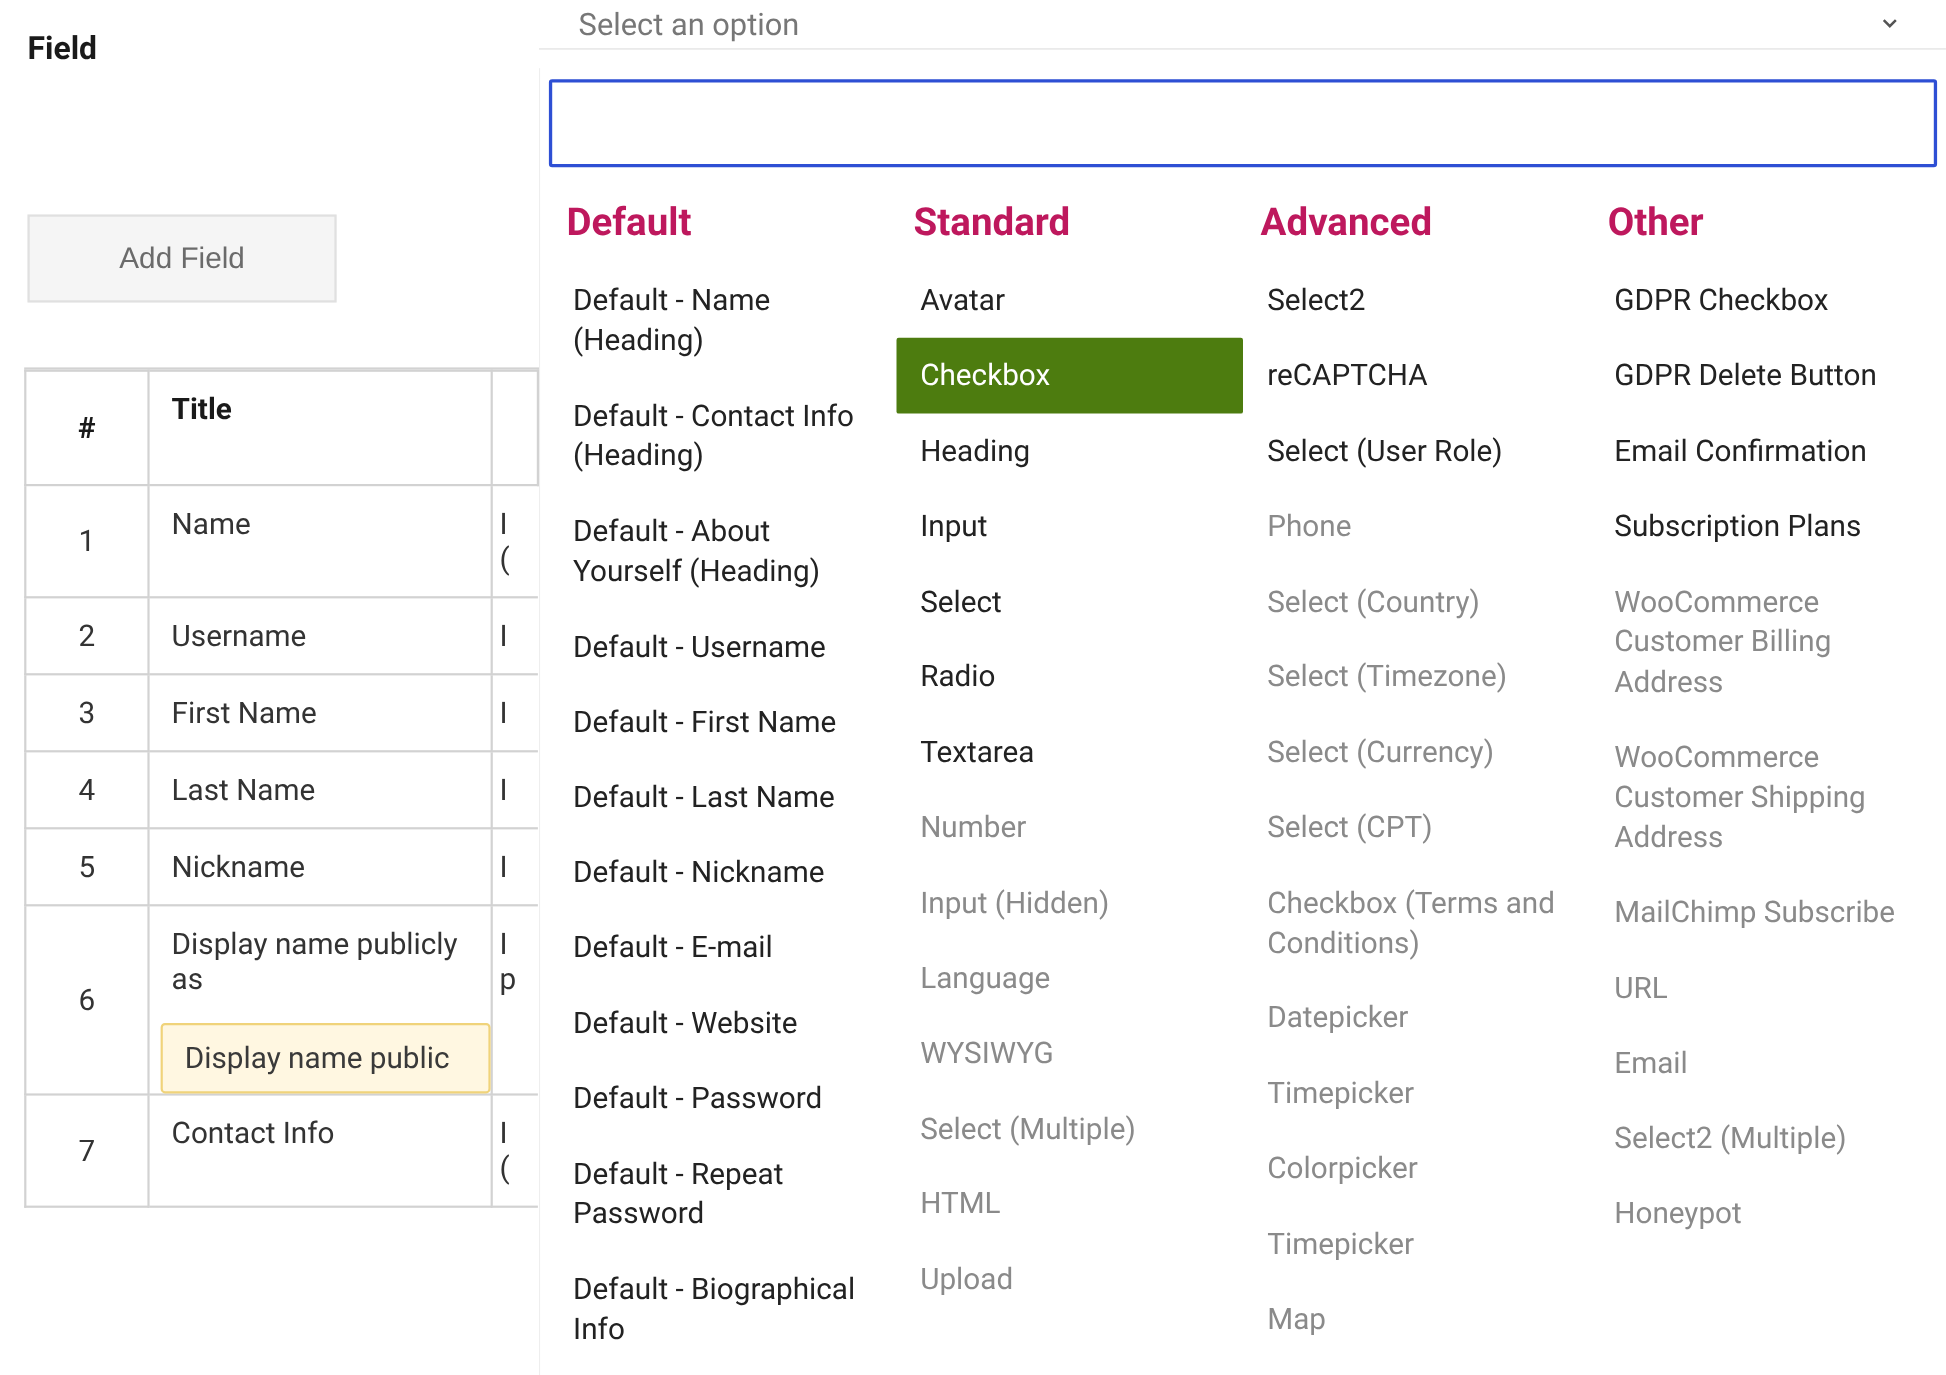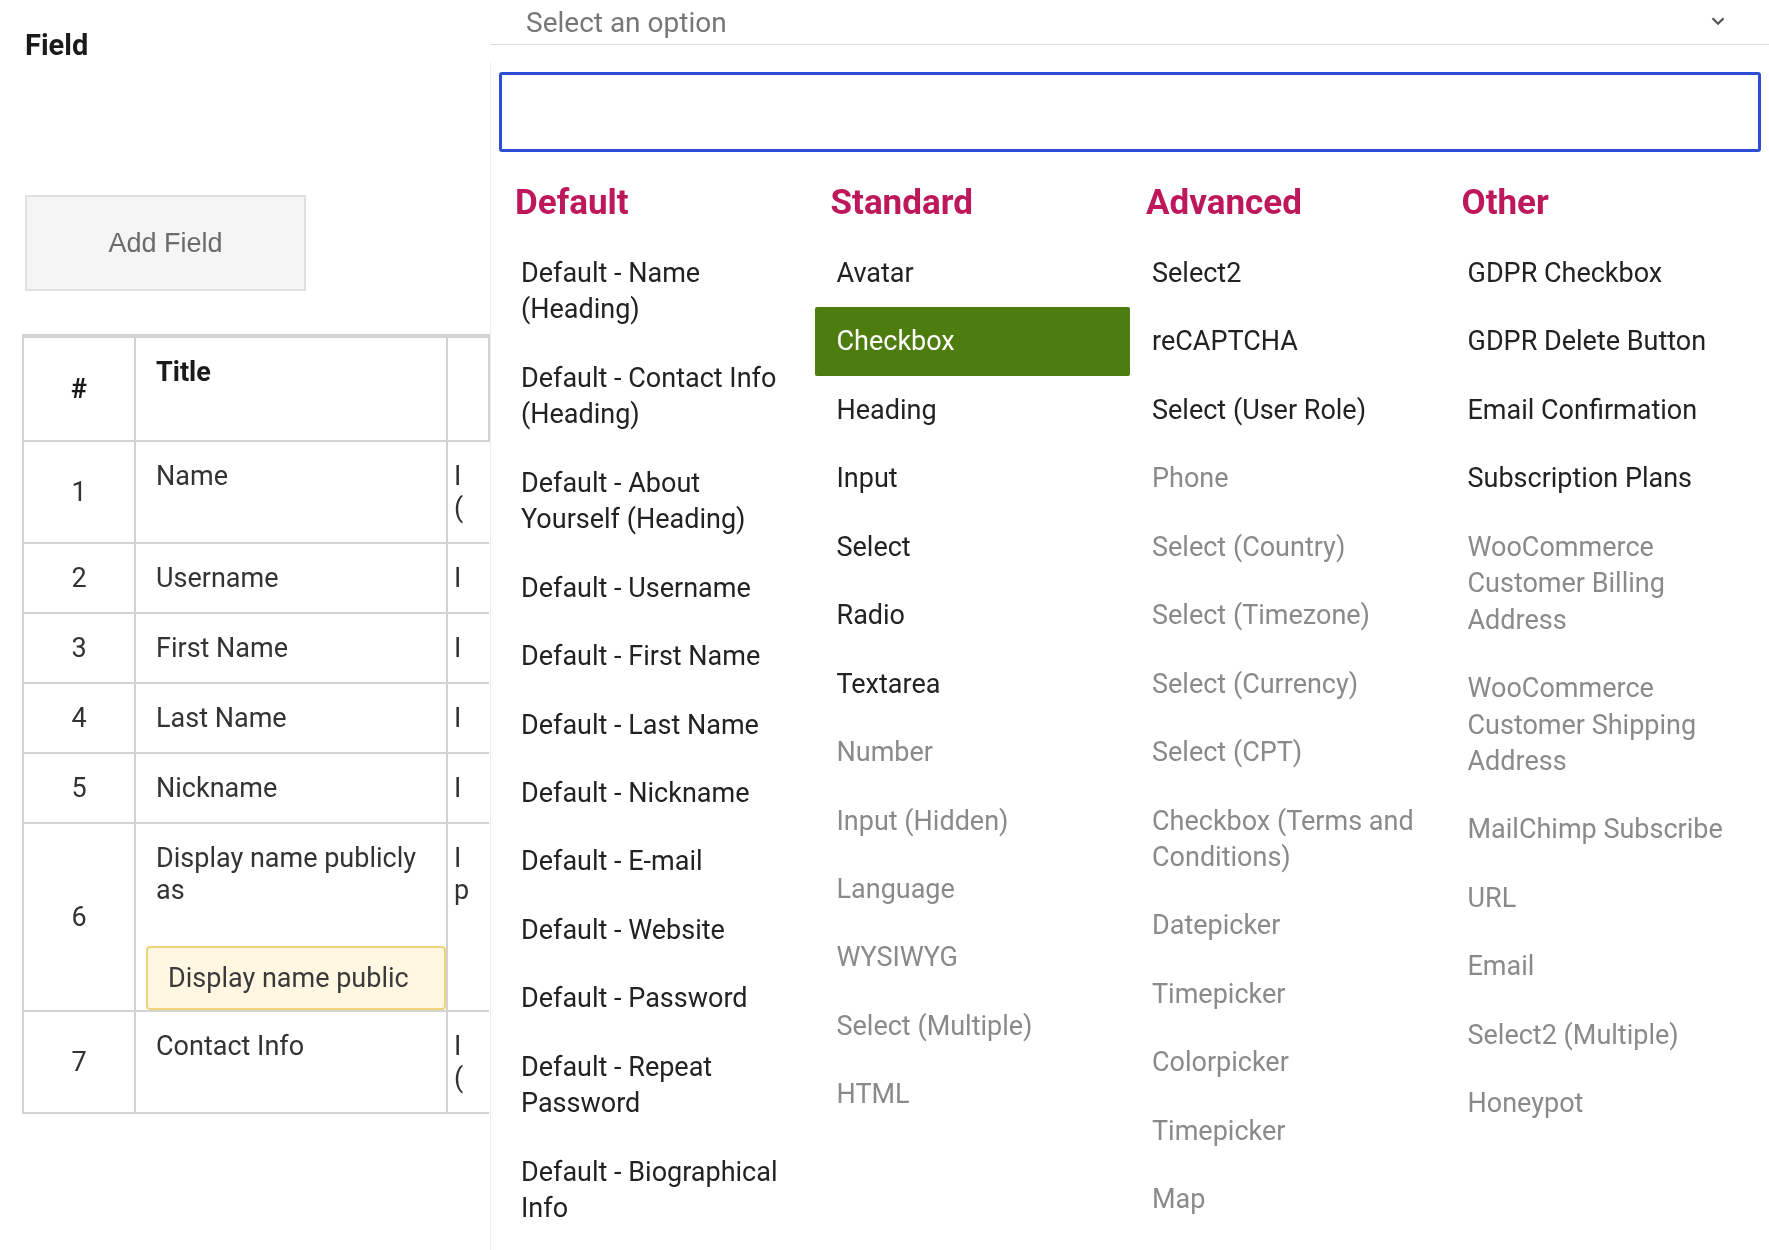--- a/index.html
+++ b/index.html
@@ -41,21 +41,21 @@
     .dropdown-trigger .chevron {
       margin-left: auto;
       margin-right: 4px;
     }
 
     .add-field-btn {
       position: absolute;
       top: 195px;
       left: 25px;
       width: 281px;
-      height: 96px;
+      height: 80px;
       background: #f5f5f5;
       border: 2px solid #e0e0e0;
       color: #6b6b6b;
       font-size: 27px;
       font-weight: 500;
       border-radius: 0;
       cursor: pointer;
     }
 
     .table-wrap {
@@ -87,21 +87,21 @@
       height: 104px;
     }
     .table td {
       color: #333;
       font-weight: 400;
     }
     .table td.title-cell { padding: 18px 24px 18px 20px; }
     .row-6-title { position: relative; padding: 0 !important; }
     .row-6-title .title-text { padding: 18px 10px 18px 20px; }
     .tooltip-box {
-      margin: 22px 0 0 10px;
+      margin: 6px 0 0 10px;
       width: 300px;
       background: #fff7e1;
       border: 2px solid #f0d37a;
       border-radius: 4px;
       color: #3a3a3a;
       font-size: 27px;
       padding: 14px 20px;
       white-space: nowrap;
       overflow: hidden;
     }
@@ -269,20 +269,21 @@
           <li class="option">Input</li>
           <li class="option">Select</li>
           <li class="option">Radio</li>
           <li class="option">Textarea</li>
           <li class="option muted">Number</li>
           <li class="option muted">Input (Hidden)</li>
           <li class="option muted">Language</li>
           <li class="option muted">WYSIWYG</li>
           <li class="option muted">Select (Multiple)</li>
           <li class="option muted">HTML</li>
+          <li class="option muted">Upload</li>
         </ul>
       </div>
       <div class="col">
         <div class="col-header">Advanced</div>
         <ul class="option-list">
           <li class="option">Select2</li>
           <li class="option">reCAPTCHA</li>
           <li class="option">Select (User Role)</li>
           <li class="option muted">Phone</li>
           <li class="option muted">Select (Country)</li>

